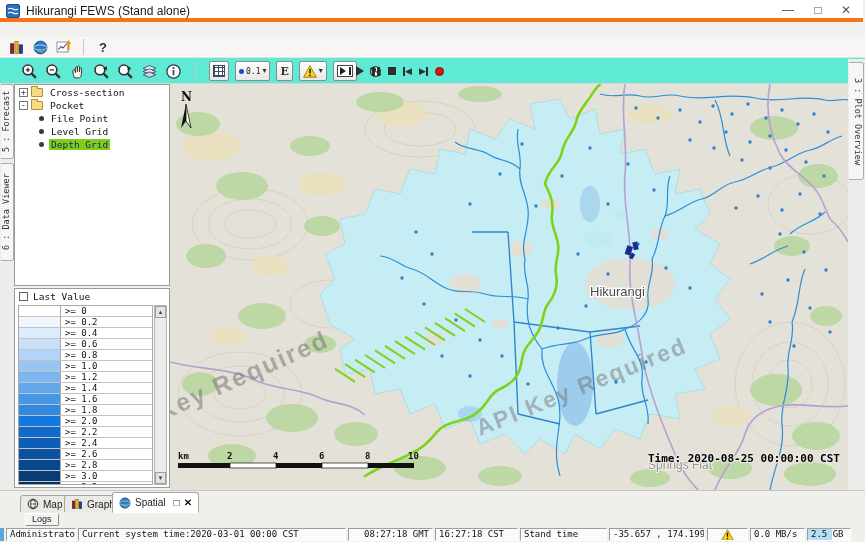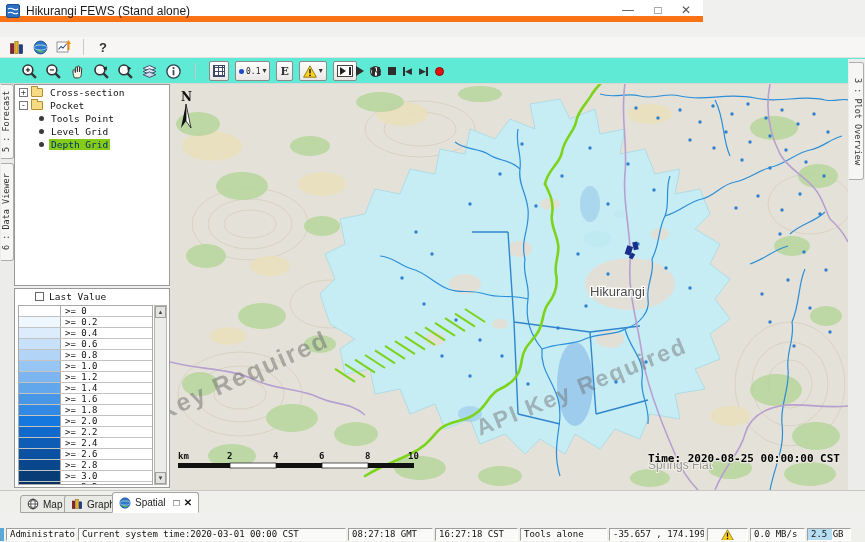--- a/index.html
+++ b/index.html
@@ -1,20 +1,20 @@
 <!DOCTYPE html>
 <html><head>
 <meta charset="utf-8">
 <style>
   html,body{margin:0;padding:0;background:#888;}
   .app{position:relative;width:865px;height:542px;background:#f0f0ef;font-family:"Liberation Sans",sans-serif;overflow:hidden;box-sizing:border-box;}
   .app *{box-sizing:border-box;}
 
   
-  .titlebar{position:absolute;left:0;top:0;width:703px;height:22px;background:#ffffff;border-bottom:6px solid #f97316;}
+  .titlebar{position:absolute;left:0;top:0;width:863px;height:22px;background:#ffffff;border-bottom:4px solid #f97316;}
   .app-icon{position:absolute;left:6px;top:4px;width:14px;height:14px;background:#2a6fc0;border:1px solid #1c4f8e;border-radius:2px;}
   .app-icon svg{display:block;}
   .win-title{position:absolute;left:26px;top:4px;font-size:12px;color:#1b1b1b;white-space:nowrap;}
   .win-btn{position:absolute;top:0;width:30px;height:21px;text-align:center;font-size:12px;color:#555;line-height:21px;cursor:default;}
   .win-btn.min{right:60px;} .win-btn.max{right:30px;} .win-btn.cls{right:2px;}
 
   
   .menubar{position:absolute;left:0;top:22px;width:865px;height:15px;background:#ffffff;border-bottom:1px solid #e9e9e9;font-size:11px;color:#222;display:flex;align-items:center;padding-left:6px;gap:2px;}
   .menu-item{padding:0 7px;line-height:15px;}
 
@@ -64,21 +64,21 @@
   .tree-row{position:relative;height:12px;display:flex;align-items:center;font-size:9.5px;font-family:"DejaVu Sans Mono",monospace;color:#111;white-space:nowrap;margin-top:1px;}
   .expander{width:9px;height:9px;border:1px solid #787878;background:#fff;font-size:8px;line-height:7px;text-align:center;margin-left:4px;color:#333;flex:0 0 auto;}
   .folder{width:12px;height:9px;background:#f7da84;border:1px solid #b38f2e;border-radius:1px;margin-left:3px;position:relative;flex:0 0 auto;}
   .folder:before{content:"";position:absolute;left:-1px;top:-3px;width:5px;height:2px;background:#f7da84;border:1px solid #b38f2e;border-bottom:none;}
   .bullet{width:5px;height:5px;border-radius:50%;background:#3a3a3a;margin-left:24px;flex:0 0 auto;}
   .tree-label{margin-left:5px;padding:0 2px;text-align:center;}
   .tree-label.sel{background:#84cc16;color:#04306e;}
 
   
   .legend-panel{position:absolute;left:14px;top:288px;width:156px;height:200px;background:#fff;border:1px solid #9a9a98;}
-  .legend-header{height:15px;display:flex;align-items:center;padding-left:20px;gap:5px;}
+  .legend-header{height:15px;display:flex;align-items:center;padding-left:4px;gap:5px;}
   .checkbox{width:9px;height:9px;border:1px solid #666;background:#fff;flex:0 0 auto;}
   .legend-title{font-size:9.5px;font-family:"DejaVu Sans Mono",monospace;color:#111;}
   .legend-table{position:absolute;left:3px;top:16px;right:16px;bottom:2px;border:1px solid #a8a8a6;overflow:hidden;background:#fff;}
   .legend-row{height:11px;display:flex;border-bottom:1px solid #c3c3c1;}
   .legend-swatch{width:42px;border-right:1px solid #a8a8a6;flex:0 0 auto;}
   .legend-label{font-size:9px;font-family:"DejaVu Sans Mono",monospace;color:#111;padding-left:4px;line-height:10px;white-space:nowrap;}
   .legend-scroll{position:absolute;right:2px;top:16px;bottom:2px;width:13px;background:#ececea;border:1px solid #b5b5b3;}
   .scroll-btn{position:absolute;left:0;width:11px;height:12px;background:#e3e3e1;border:1px solid #9f9f9d;font-size:6px;line-height:10px;text-align:center;color:#444;}
   .scroll-btn.up{top:0;} .scroll-btn.down{bottom:0;}
 
@@ -96,21 +96,21 @@
   .btab .xglyph{font-size:10px;line-height:10px;color:#111;font-weight:bold;}
 
   
   .logs-bar{position:absolute;left:0;top:512px;width:865px;height:15px;background:#efefec;}
   .logs-btn{position:absolute;left:25px;top:1px;height:13px;padding:0 6px;font-size:9px;line-height:11px;color:#222;background:#f3f3f1;border:1px solid;border-color:#fff #8b8b89 #8b8b89 #fff;border-radius:2px;}
 
   
   .statusbar{position:absolute;left:0;top:527px;width:865px;height:15px;background:#efefec;display:flex;gap:2px;padding:1px 0 1px 0;}
   .grip{width:4px;background:#5aa8d8;flex:0 0 auto;}
   .scell{height:13px;background:#fafaf8;border:1px solid;border-color:#9e9e9c #fff #fff #9e9e9c;font-size:9px;font-family:"DejaVu Sans Mono",monospace;color:#111;line-height:11px;padding:0 3px;white-space:nowrap;overflow:hidden;flex:0 0 auto;}
-  .scell.c-user{width:70px;} .scell.c-sys{width:268px;} .scell.c-gmt{width:85px;}
+  .scell.c-user{width:70px;} .scell.c-sys{width:268px;} .scell.c-gmt{width:85px;text-align:right;}
   .scell.c-cst{width:83px;} .scell.c-mode{width:87px;} .scell.c-coord{width:96px;}
   .scell.c-warn{width:41px;display:flex;align-items:center;justify-content:center;}
   .scell.c-net{width:55px;}
   .scell.c-mem{width:44px;background:linear-gradient(to right,#b7ddf2 0 58%,#fafaf8 58%);}
 </style>
 </head>
 <body>
 
 <div class="app">
 
@@ -334,21 +334,21 @@
       <span class="folder"></span>
       <span class="tree-label">Cross-section</span>
     </div>
     <div class="tree-row">
       <span class="expander">-</span>
       <span class="folder"></span>
       <span class="tree-label">Pocket</span>
     </div>
     <div class="tree-row">
       <span class="bullet"></span>
-      <span class="tree-label">Tools Point</span>
+      <span class="tree-label">File Point</span>
     </div>
     <div class="tree-row">
       <span class="bullet"></span>
       <span class="tree-label">Level Grid</span>
     </div>
     <div class="tree-row">
       <span class="bullet"></span>
       <span class="tree-label sel">Depth Grid</span>
     </div>
   </div>
@@ -694,28 +694,31 @@
           <svg width="12" height="12" viewBox="0 0 14 14">
             <use href="#i-globe"></use>
           </svg>
         </span>
       <span>Spatial</span>
       <span class="wglyph">□</span>
       <span class="xglyph">✕</span>
     </div>
   </div>
 
+  <div class="logs-bar">
+    <span class="logs-btn">Logs</span>
+  </div>
 
   <div class="statusbar">
     <span class="grip"></span>
     <span class="scell c-user">Administrator</span>
     <span class="scell c-sys">Current system time:2020-03-01 00:00 CST</span>
     <span class="scell c-gmt">08:27:18 GMT</span>
     <span class="scell c-cst">16:27:18 CST</span>
-    <span class="scell c-mode">Tools alone</span>
+    <span class="scell c-mode">Stand time</span>
     <span class="scell c-coord">-35.657 , 174.199</span>
     <span class="scell c-warn">
       <svg width="13" height="12" viewBox="0 0 14 13">
           <use href="#i-warn"></use>
         </svg>
     </span>
     <span class="scell c-net">0.0 MB/s</span>
     <span class="scell c-mem">2.5 GB</span>
   </div>
 

